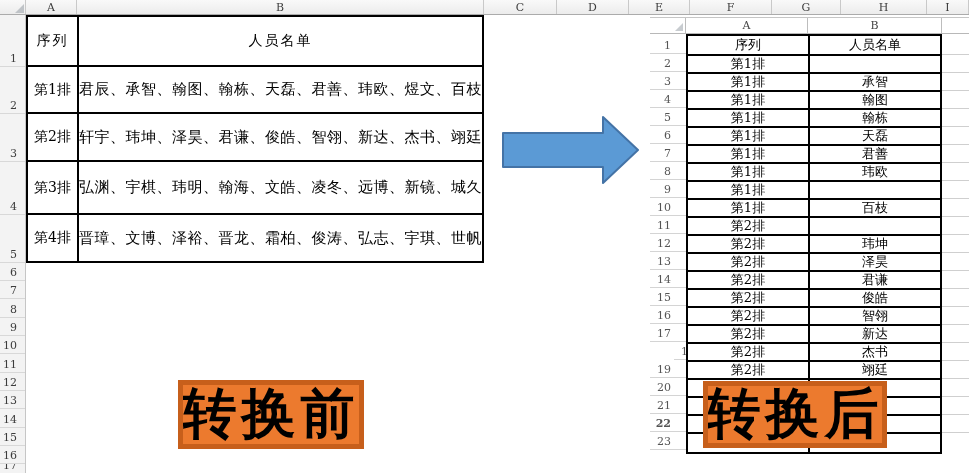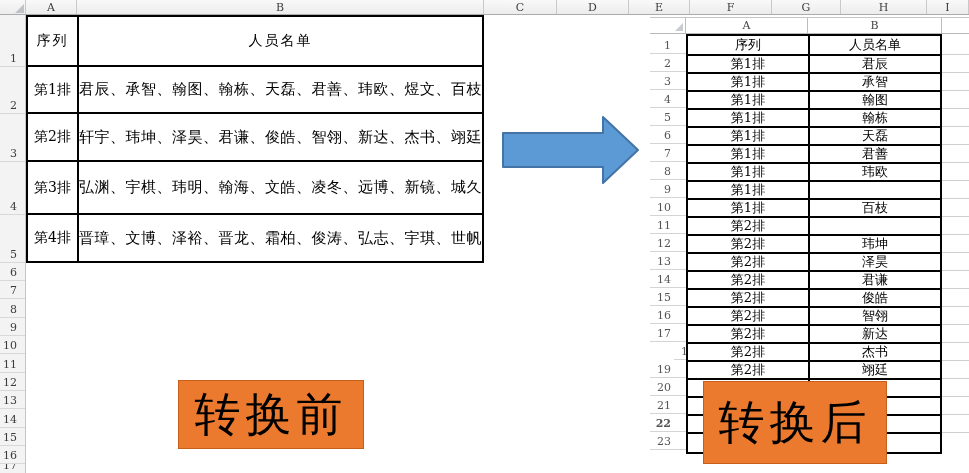--- a/index.html
+++ b/index.html
@@ -52,25 +52,25 @@
   .arow.ahead { height:20px; }
   .arow:last-child { border-bottom:none; }
   .aA { width:122px; border-right:2px solid #000; display:flex; align-items:center;
     justify-content:center; font-size:13px; color:#000; overflow:hidden; }
   .aB { flex:1; display:flex; align-items:center; justify-content:center; font-size:13px;
     color:#000; overflow:hidden; }
   .stub { position:absolute; left:292px; top:19px; width:27px; height:413px;
     background:repeating-linear-gradient(to bottom, transparent 0, transparent 17px, #cfcfcf 17px, #cfcfcf 18px); }
 
   
-  .callout { position:absolute; background:#EC7A2E; border:1px solid #14532d; display:flex;
-    align-items:center; justify-content:center; font-size:46px; letter-spacing:5px; color:#000;
-    z-index:10; white-space:nowrap; overflow:hidden; }
+  .callout { position:absolute; background:#EC7A2E; border:5px solid #14532d; display:flex;
+    align-items:center; justify-content:center; font-size:54px; letter-spacing:5px; color:#000;
+    z-index:10; white-space:nowrap; overflow:hidden;font-weight:bold; }
   #label-before { left:178px; top:380px; width:186px; height:69px; }
-  #label-after  { left:703px; top:381px; width:184px; height:83px; }
+  #label-after  { left:703px; top:381px; width:184px; height:67px; }
 </style>
 </head>
 <body>
 
 <div class="screen">
 
   <div class="colheaders" id="outer-col-headers">
     <div class="cornercell">
       <div class="tri"></div>
     </div>
@@ -166,21 +166,20 @@
         <div class="ircell" style="height: 18px; font-weight: bold;">22</div>
         <div class="ircell" style="height: 18px;">23</div>
       </div>
     <div id="after-table">
         <div class="arow ahead">
           <div class="aA">序列</div>
           <div class="aB">人员名单</div>
         </div>
         <div class="arow">
           <div class="aA">第1排</div>
-          <div class="aB">君辰</div>
         </div>
         <div class="arow">
           <div class="aA">第1排</div>
           <div class="aB">承智</div>
         </div>
         <div class="arow">
           <div class="aA">第1排</div>
           <div class="aB">翰图</div>
         </div>
         <div class="arow">

